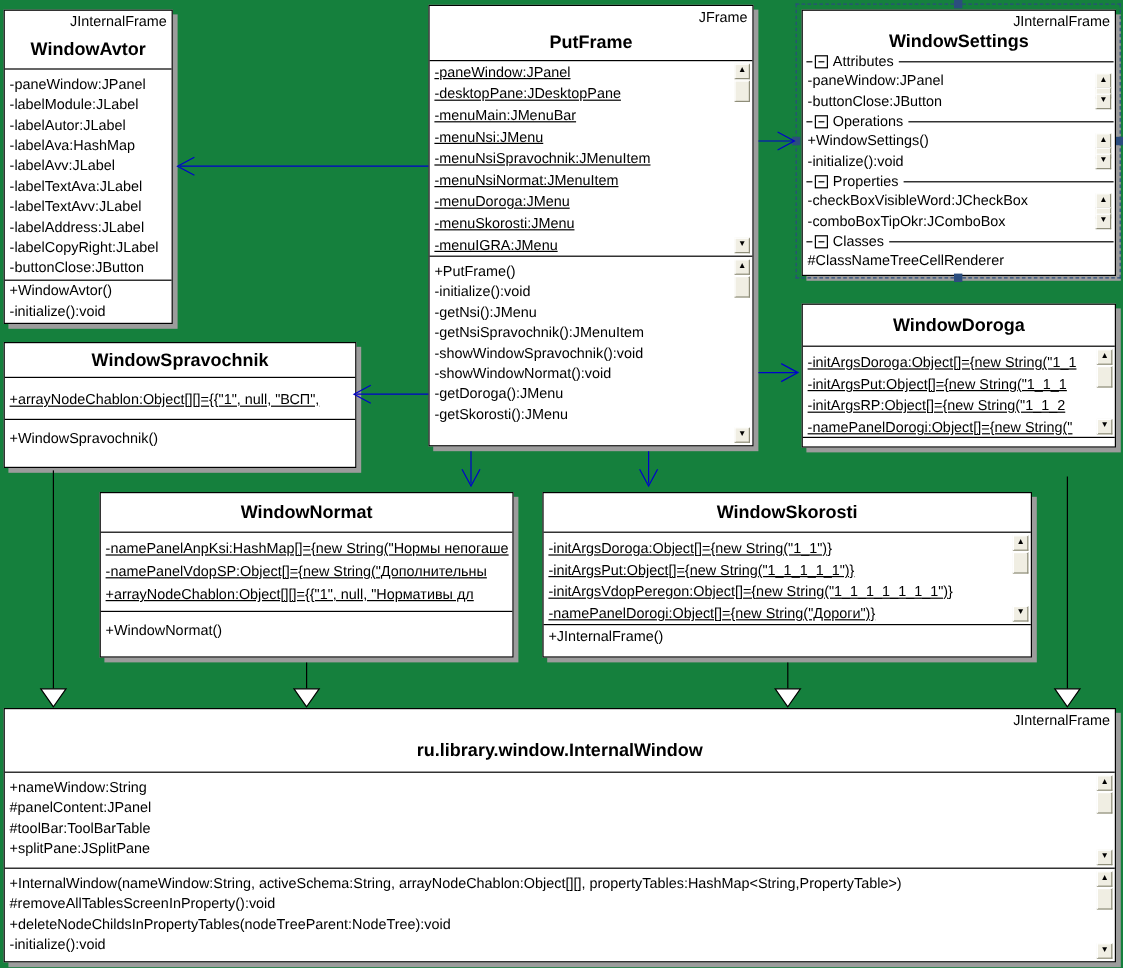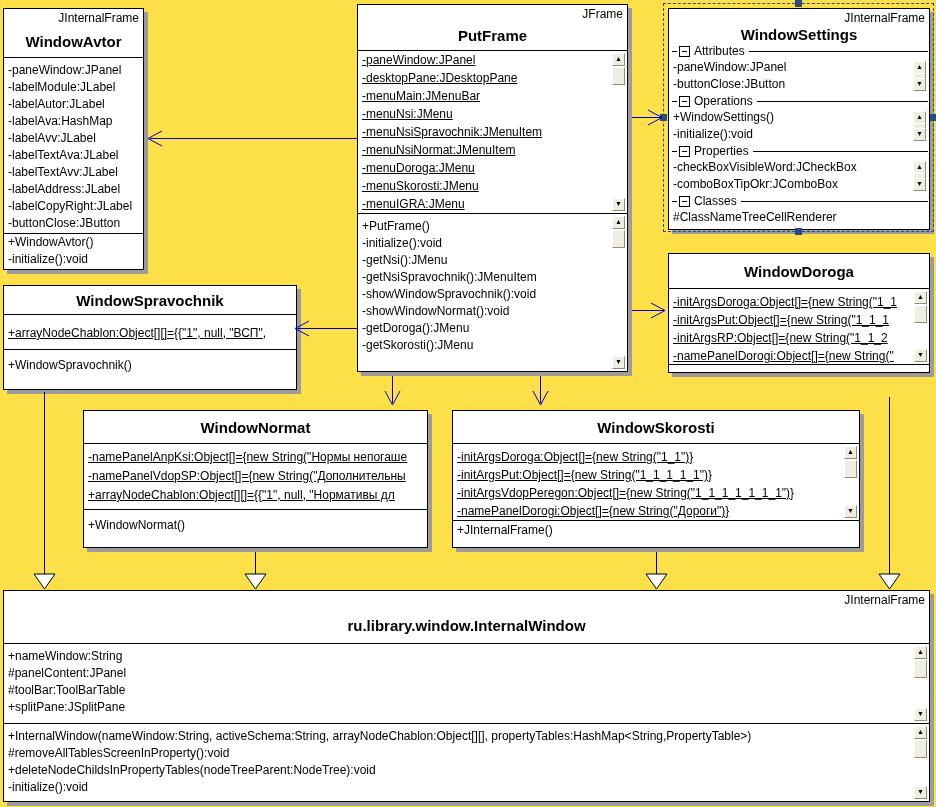--- a/index.html
+++ b/index.html
@@ -1,16 +1,16 @@
 <!DOCTYPE html>
 <html><head>
 <meta charset="utf-8">
 <style>
   html,body{margin:0;padding:0;background:#fff;}
-  .canvas{position:relative;width:936px;height:807px;background:#fde047;overflow:hidden;
+  .canvas{position:relative;width:936px;height:807px;background:#15803d;overflow:hidden;
           font-family:"Liberation Sans",sans-serif;font-size:12px;color:#000;}
   
   .uml-box{position:absolute;background:#fff;border:1px solid #000;
            box-shadow:4px 4px 0 0 #9c9c9c;box-sizing:border-box;
            display:flex;flex-direction:column;}
   .compartment{position:relative;overflow:hidden;box-sizing:border-box;}
   .compartment + .compartment{border-top:1px solid #000;}
   .title-comp{display:flex;flex-direction:column;}
   .stereotype{text-align:right;padding:2px 4px 0 0;white-space:nowrap;}
   .classname{flex:1;display:flex;align-items:center;justify-content:center;
@@ -216,21 +216,21 @@
     <div class="compartment pt6" style="flex:1;">
       <div class="member">+WindowSpravochnik()</div>
     </div>
   </div>
 
   <div class="uml-box" style="left:83px;top:410px;width:345px;height:138px;">
     <div class="compartment title-comp" style="flex:0 0 32px;">
       <div class="classname">WindowNormat</div>
     </div>
     <div class="compartment lh19 pt4" style="flex:0 0 66px;">
-      <div class="member u">-namePanelAnpKsi:Object[]={new String("Нормы непогаше</div>
+      <div class="member u">-namePanelAnpKsi:HashMap[]={new String("Нормы непогаше</div>
       <div class="member u">-namePanelVdopSP:Object[]={new String("Дополнительны</div>
       <div class="member u">+arrayNodeChablon:Object[][]={{"1", null, "Нормативы дл</div>
     </div>
     <div class="compartment pt6" style="flex:1;">
       <div class="member">+WindowNormat()</div>
     </div>
   </div>
 
   <div class="uml-box" style="left:452px;top:410px;width:408px;height:138px;">
     <div class="compartment title-comp" style="flex:0 0 32px;">

